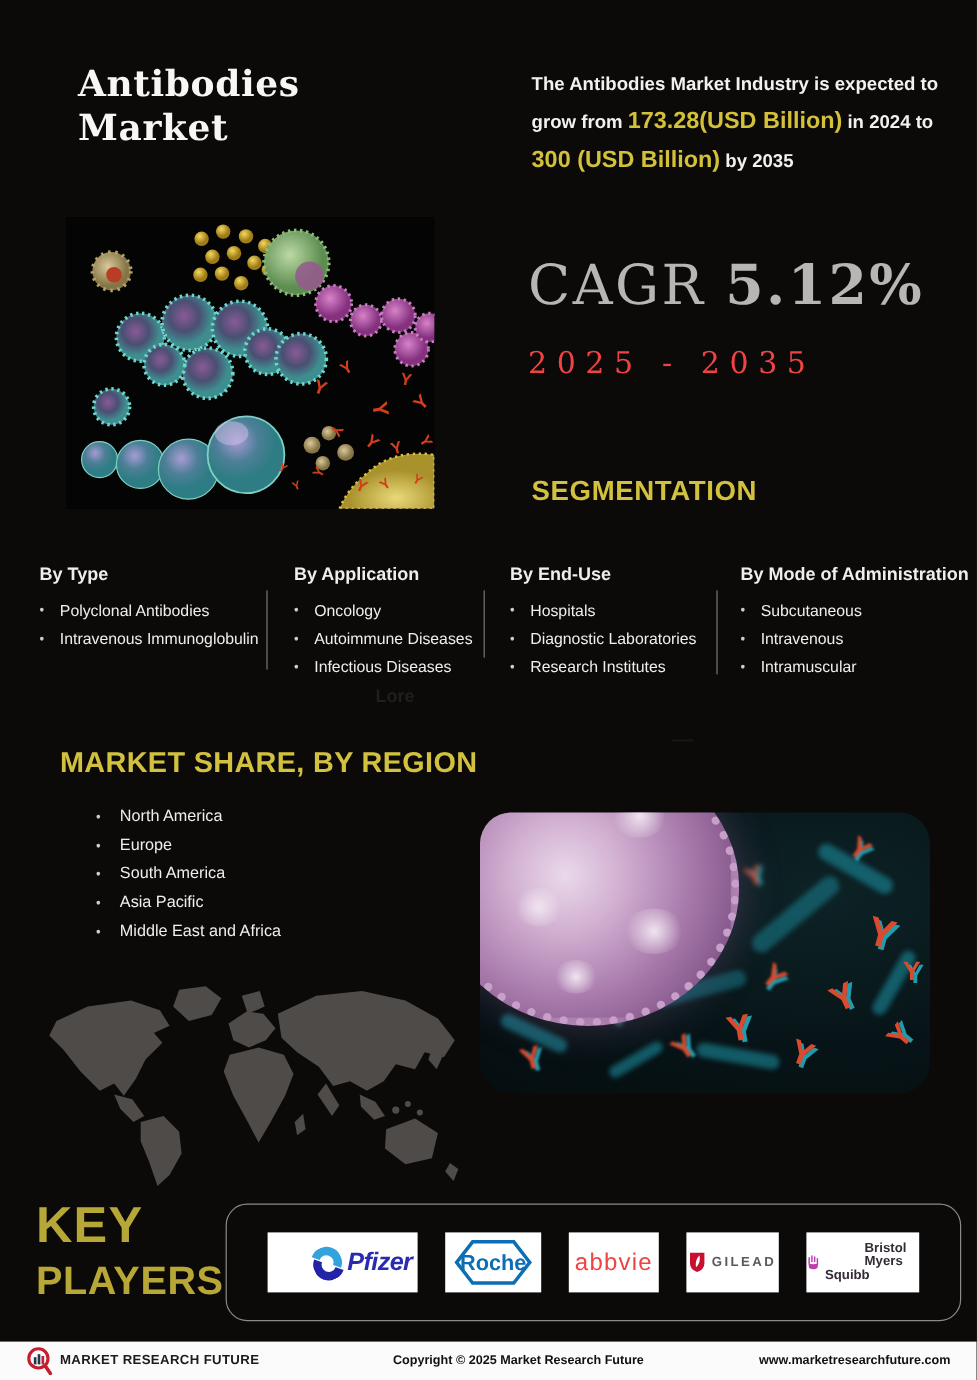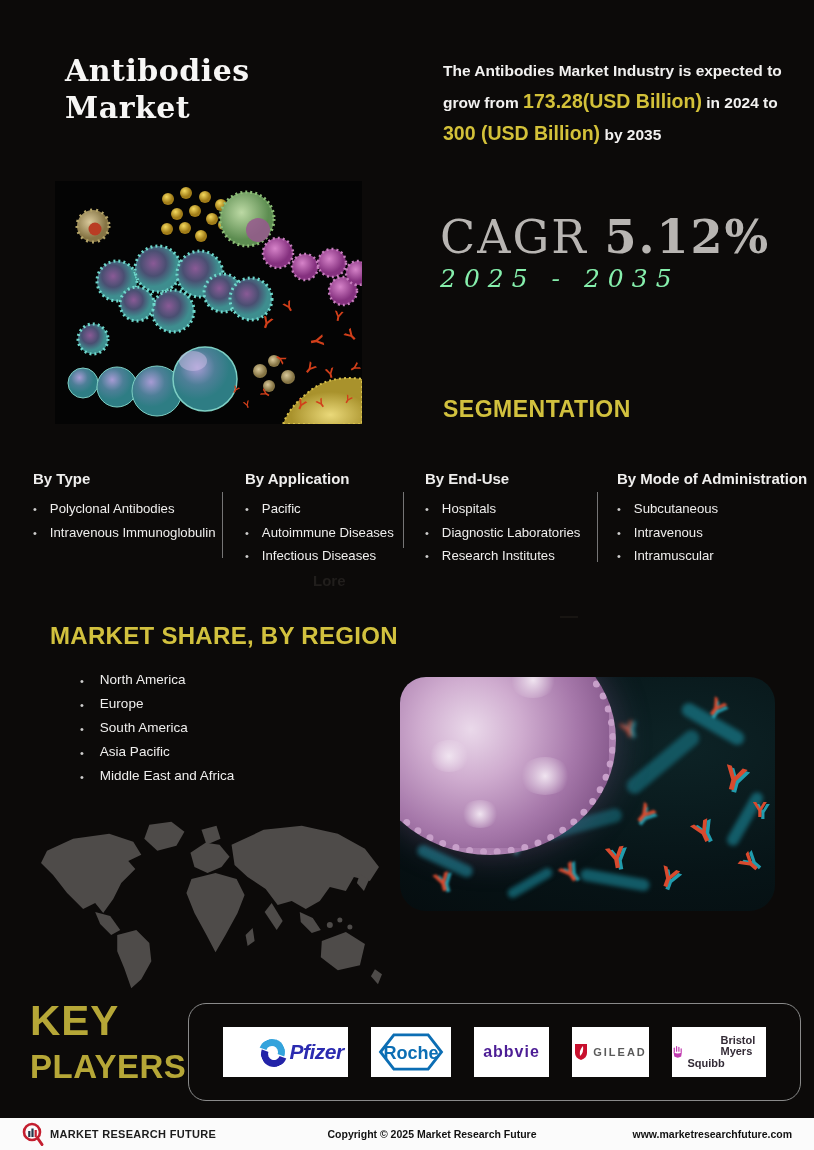--- a/index.html
+++ b/index.html
@@ -8,21 +8,21 @@
 
   
   .title { position:absolute; left:65px; top:52px; font-family:"DejaVu Serif", serif; font-weight:bold; font-size:30px; line-height:37px; color:#f7f6f5; letter-spacing:.5px; }
   .intro { position:absolute; left:443px; top:56px; width:352px; font-size:15.5px; font-weight:bold; color:#f2f1f0; line-height:30px; }
   .intro .gold { color:#d3c139; font-size:19.5px; }
 
   
   .cagr { position:absolute; left:440px; top:210px; color:#b8b5b2; font-family:"DejaVu Serif", serif; }
   .cagr .big { font-size:46px; letter-spacing:2px; }
   .cagr .big b { font-weight:bold; }
-  .cagr .period { margin-top:0; font-size:25px; letter-spacing:8px; color:#86efac;font-style:italic; }
+  .cagr .period { margin-top:24px; font-size:25px; letter-spacing:8px; color:#ef4444; }
 
   .seg-heading { position:absolute; left:443px; top:374px; font-size:23px; font-weight:bold; color:#d2c13e; letter-spacing:.5px;margin-top:22px; }
 
   
   .seg-col { position:absolute; top:470px; color:#efeeed; }
   .seg-col .col-title { font-size:15px; font-weight:bold; margin-bottom:10px; }
   .seg-item { font-size:13.2px; line-height:23.5px; white-space:nowrap; display:flex; }
   .seg-item::before { content:"•"; font-size:11px; margin-right:13px; position:relative; top:1px; color:#cfcecd; }
   .vdiv { position:absolute; width:1px; background:rgba(205,205,205,.55); }
 
@@ -53,21 +53,21 @@
   .logo-tile { background:#ffffff; height:50px; display:flex; align-items:center; justify-content:center; }
   .tile-pfizer { width:125px; gap:4px;padding-left:32px; }
   .tile-roche  { width:80px; }
   .tile-abbvie { width:75px; }
   .tile-gilead { width:77px; gap:5px; }
   .tile-bms    { width:94px; gap:4px; }
   .pfizer-text { font-size:21px; font-weight:bold; font-style:italic; color:#2b2bb0; letter-spacing:-.5px; }
   .pfizer-swirl { position:relative; width:26px; height:26px; flex:0 0 26px; }
   .pfizer-swirl::before { content:""; position:absolute; inset:0; border-radius:50%; border:7px solid #33a3dc; border-left-color:transparent; border-bottom-color:transparent; transform:rotate(-25deg); }
   .pfizer-swirl::after { content:""; position:absolute; inset:2px -2px -2px 2px; border-radius:50%; border:7px solid #2323a8; border-top-color:transparent; border-right-color:transparent; transform:rotate(-25deg); }
-  .abbvie-text { font-size:16px; font-weight:bold; color:#4c1d95; letter-spacing:1px; }
+  .abbvie-text { font-size:20px; font-weight:normal; color:#ef4444; letter-spacing:1px; }
   .gilead-text { font-size:11px; font-weight:bold; color:#5a5a5a; letter-spacing:2px; }
   .bms-text { font-size:11px; font-weight:bold; color:#332b36; line-height:11.5px; }
 
   
   .footer { position:absolute; left:0; top:1118px; width:814px; height:32px; background:#fbfbfb; display:flex; align-items:center; padding:0 22px; }
   .footer-left { display:flex; align-items:center; gap:6px; width:250px; }
   .footer-brand { font-size:11px; font-weight:bold; color:#1c1c1c; letter-spacing:.3px; }
   .footer-copy { flex:1; text-align:center; font-size:10.5px; font-weight:bold; color:#111; }
   .footer-url { width:200px; text-align:right; font-size:10.5px; font-weight:bold; color:#111; }
 </style>
@@ -196,21 +196,21 @@
   <div class="seg-heading">SEGMENTATION</div>
 
   <div class="seg-col" style="left:33px;">
     <div class="col-title">By Type</div>
     <div class="seg-item">Polyclonal Antibodies</div>
     <div class="seg-item">Intravenous Immunoglobulin</div>
   </div>
   <div class="vdiv" style="left:222px; top:492px; height:66px;"></div>
   <div class="seg-col" style="left:245px;">
     <div class="col-title">By Application</div>
-    <div class="seg-item">Pacific</div>
+    <div class="seg-item">Oncology</div>
     <div class="seg-item">Autoimmune Diseases</div>
     <div class="seg-item">Infectious Diseases</div>
   </div>
   <div class="vdiv" style="left:403px; top:492px; height:56px;"></div>
   <div class="seg-col" style="left:425px;">
     <div class="col-title">By End-Use</div>
     <div class="seg-item">Hospitals</div>
     <div class="seg-item">Diagnostic Laboratories</div>
     <div class="seg-item">Research Institutes</div>
   </div>

